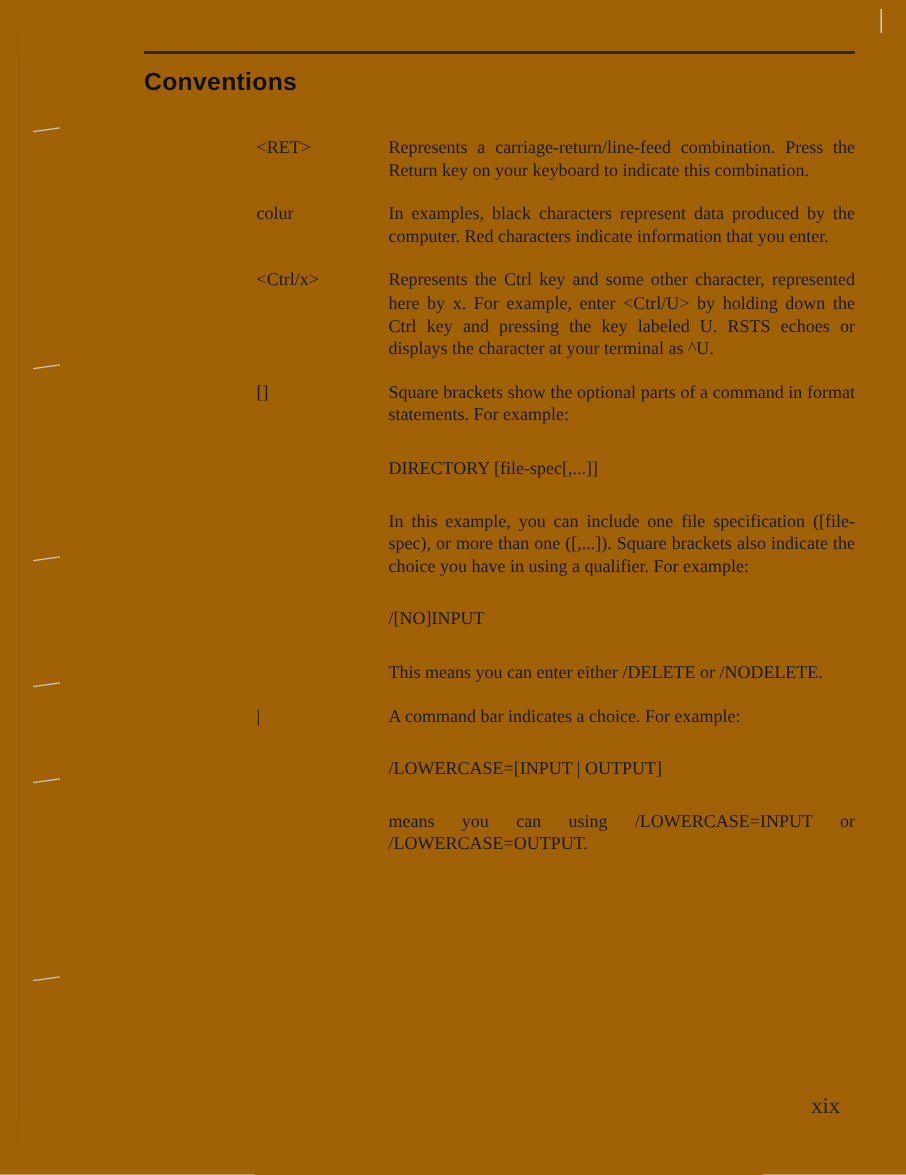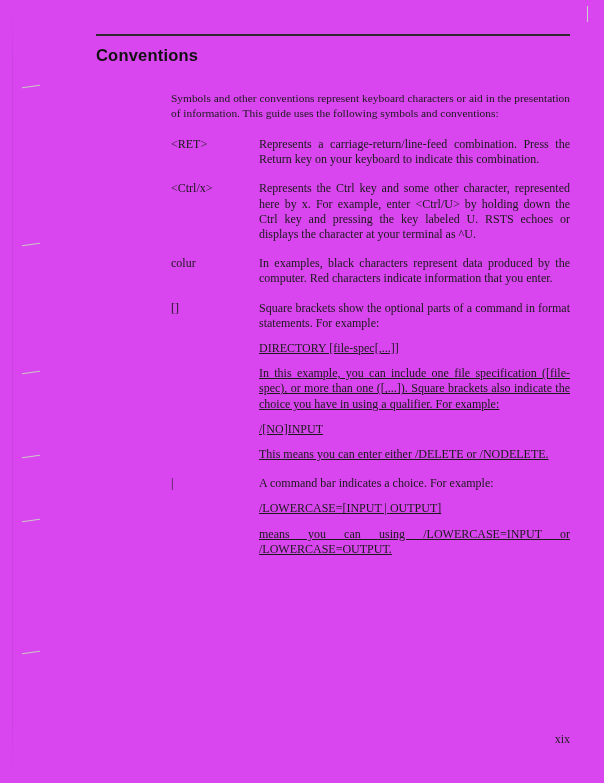--- a/index.html
+++ b/index.html
@@ -14,21 +14,21 @@
     font-family: "Liberation Serif", serif;
     color: #1a1a1a;
     overflow: hidden;
   }
 
   .page {
     position: absolute;
     left: 0; top: 0;
     width: 604px;
     height: 783px;
-    background: #d946ef;
+    background: #a16207;
   }
 
   
   .margin-marks {
     position: absolute;
     left: 22px;
     top: 60px;
     width: 26px;
     height: 660px;
   }
@@ -107,32 +107,31 @@
     white-space: nowrap;
   }
   td.desc {
     width: 311px;
     text-align: justify;
   }
   td.desc p {
     margin: 0;
   }
   td.desc p + p {
-    margin-top: 10px;
-    text-decoration: underline;
+    margin-top: 20px;
   }
   .example {
     margin-top: 10px;
   }
 
   .folio {
     position: absolute;
-    right: 34px;
+    right: 44px;
     bottom: 36px;
-    font-size: 12px;
+    font-size: 15px;
     font-family: "Liberation Serif", serif;
     color: #222;
   }
 </style>
 </head>
 <body>
 
 <div class="page">
 
   <div class="edge-line"></div>
@@ -145,43 +144,42 @@
     <div class="tick" style="top:396px;left:0;"></div>
     <div class="tick" style="top:460px;left:0;"></div>
     <div class="tick" style="top:592px;left:0;"></div>
   </div>
 
   <div class="content">
     <div class="rule"></div>
     <h1 class="title">Conventions</h1>
 
     <div class="body-block">
-      <p class="intro">Symbols and other conventions represent keyboard characters or aid in the presentation of information. This guide uses the following symbols and conventions:</p>
 
       <table class="conv">
         <tbody>
           <tr>
             <td class="symbol">&lt;RET&gt;</td>
             <td class="desc">
               <p>Represents a carriage-return/line-feed combination. Press the Return key on your keyboard to indicate this combination.</p>
             </td>
           </tr>
 
 
           <tr>
+            <td class="symbol">colur</td>
+            <td class="desc">
+              <p>In examples, black characters represent data produced by the computer. Red characters indicate information that you enter.</p>
+            </td>
+          </tr>
+
+          <tr>
             <td class="symbol">&lt;Ctrl/x&gt;</td>
             <td class="desc">
               <p>Represents the Ctrl key and some other character, represented here by x. For example, enter &lt;Ctrl/U&gt; by holding down the Ctrl key and pressing the key labeled U. RSTS echoes or displays the character at your terminal as ^U.</p>
-            </td>
-          </tr>
-
-          <tr>
-            <td class="symbol">colur</td>
-            <td class="desc">
-              <p>In examples, black characters represent data produced by the computer. Red characters indicate information that you enter.</p>
             </td>
           </tr>
 
           <tr>
             <td class="symbol">[]</td>
             <td class="desc">
               <p>Square brackets show the optional parts of a command in format statements. For example:</p>
               <p class="example">DIRECTORY [file-spec[,...]]</p>
               <p>In this example, you can include one file specification ([file-spec), or more than one ([,...]). Square brackets also indicate the choice you have in using a qualifier. For example:</p>
               <p class="example">/[NO]INPUT</p>

